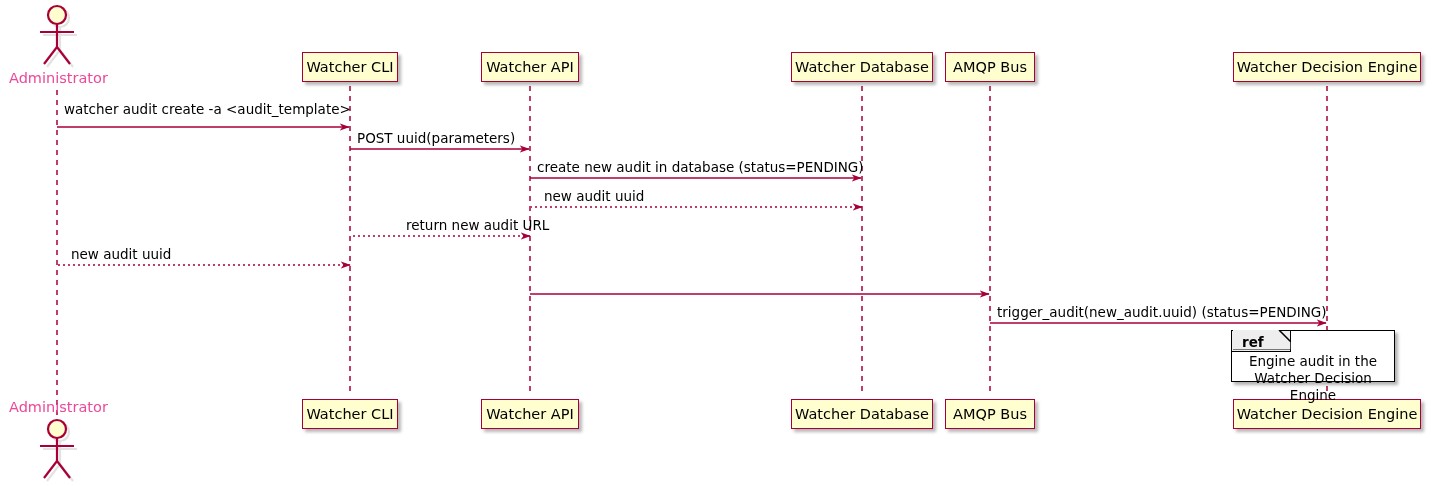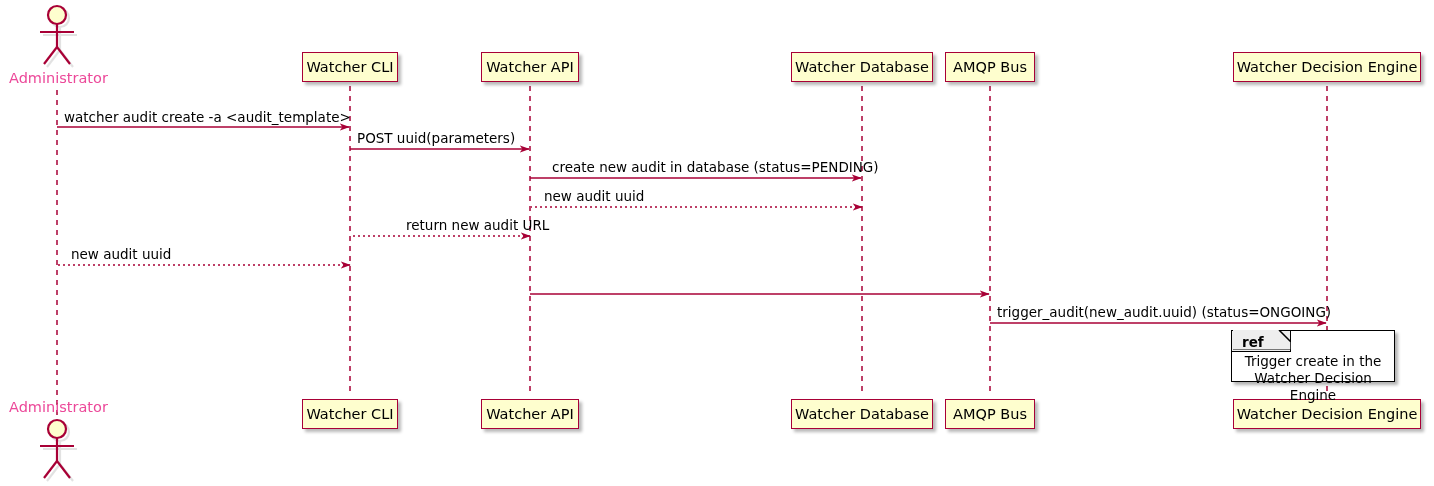--- a/index.html
+++ b/index.html
@@ -186,36 +186,36 @@
   <div class="pbox" style="left:945px; top:399px; width:90px; height:30px;">
     <span>AMQP Bus</span>
   </div>
   <div class="pbox" style="left:1233px; top:399px; width:188px; height:30px;">
     <span>Watcher Decision Engine</span>
   </div>
 
   <div class="actor-label" style="left:9px; top:70px;">Administrator</div>
   <div class="actor-label" style="left:9px; top:399px;">Administrator</div>
 
-  <div class="msg-label" style="left:64px; top:101px;margin-top:8px;">watcher audit create -a &lt;audit_template&gt;</div>
+  <div class="msg-label" style="left:64px; top:101px;">watcher audit create -a &lt;audit_template&gt;</div>
   <div class="msg-label" style="left:357px; top:130px;">POST uuid(parameters)</div>
-  <div class="msg-label" style="left:552px; top:159px;">create new audit in database (status=PENDING)</div>
+  <div class="msg-label" style="left:537px; top:159px;">create new audit in database (status=PENDING)</div>
   <div class="msg-label" style="left:544px; top:188px;">new audit uuid</div>
   <div class="msg-label" style="left:366px; top:217px;margin-left:40px;">return new audit URL</div>
   <div class="msg-label" style="left:71px; top:246px;">new audit uuid</div>
-  <div class="msg-label" style="left:997px; top:304px;">trigger_audit(new_audit.uuid) (status=ONGOING)</div>
+  <div class="msg-label" style="left:997px; top:304px;">trigger_audit(new_audit.uuid) (status=PENDING)</div>
 
   <div class="reffrag" style="left:1231px; top:330px; width:164px; height:52px;">
     <div class="reftab" style="width:58px;">
       <svg width="58" height="20" viewBox="0 0 58 20" xmlns="http://www.w3.org/2000/svg" style="position:absolute; right:-1px; top:-1px;">
         <path d="M0,0 L46,0 L58,12 L58,21 L0,21 Z" fill="#EEEEEE" stroke="none"></path>
         <path d="M46,0 L58,12 L58,21" fill="none" stroke="#000000" stroke-width="1.5"></path>
         <line x1="0" y1="20.2" x2="58" y2="20.2" stroke="#000000" stroke-width="1.5"></line>
       </svg>
     </div>
     <div class="reftab-text">ref</div>
     <div class="refbody">
-      <div>Trigger create in the</div>
+      <div>Engine audit in the</div>
       <div>Watcher Decision Engine</div>
     </div>
   </div>
 
 </div>
 
 </body></html>

